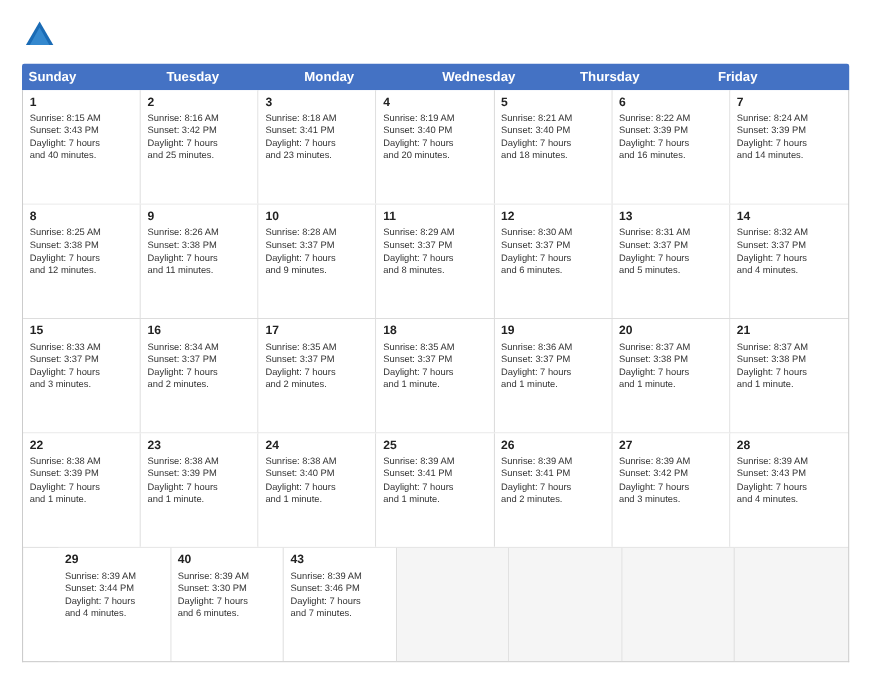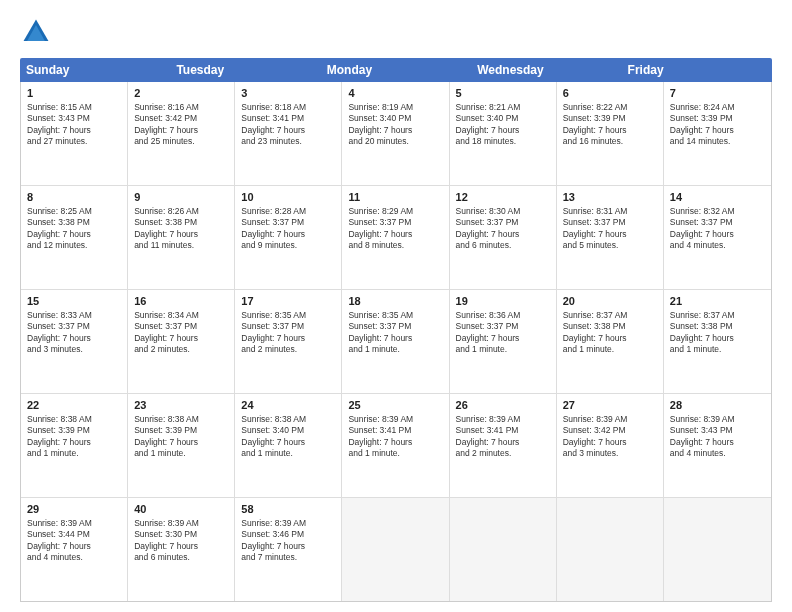--- a/index.html
+++ b/index.html
@@ -53,21 +53,21 @@
       font-size: 14px;
       color: #555;
     }
     .calendar {
       flex: 1;
       display: flex;
       flex-direction: column;
     }
     .cal-header {
       display: grid;
-      grid-template-columns: repeat(5, 1fr);
+      grid-template-columns: repeat(6, 1fr);
       background: #4472c4;
       border-radius: 2px 2px 0 0;
     }
     .cal-header-cell {
       color: #fff;
       font-weight: bold;
       font-size: 12px;
       padding: 5px 6px;
       text-align: left;
     }
@@ -79,20 +79,21 @@
       border-top: none;
     }
     .cal-row {
       display: grid;
       grid-template-columns: repeat(7, 1fr);
       flex: 1;
       border-bottom: 1px solid #ddd;
     }
     .cal-row:last-child {
       border-bottom: none;
+      margin-left: 32px;
     }
     .cal-cell {
       padding: 4px 6px;
       border-right: 1px solid #ddd;
       font-size: 8.5px;
       color: #333;
       line-height: 1.35;
       background: #fff;
     }
     .cal-cell:last-child {
@@ -129,30 +130,31 @@
       <div class="subtitle"></div>
     </div>
   </div>
 
   <div class="calendar">
     <div class="cal-header" id="cal-header">
         <div class="cal-header-cell">Sunday</div>
         <div class="cal-header-cell">Tuesday</div>
         <div class="cal-header-cell">Monday</div>
         <div class="cal-header-cell">Wednesday</div>
+        <div class="cal-header-cell">Thursday</div>
         <div class="cal-header-cell">Friday</div>
       </div>
     <div class="cal-body" id="cal-body">
         <div class="cal-row">
           <div class="cal-cell">
             <span class="day-num">1</span>
             <span style="display: block;">Sunrise: 8:15 AM</span>
             <span style="display: block;">Sunset: 3:43 PM</span>
             <span style="display: block;">Daylight: 7 hours</span>
-            <span style="display: block;">and 27 minutes.</span>
+            <span style="display: block;">and 40 minutes.</span>
           </div>
           <div class="cal-cell">
             <span class="day-num">2</span>
             <span style="display: block;">Sunrise: 8:16 AM</span>
             <span style="display: block;">Sunset: 3:42 PM</span>
             <span style="display: block;">Daylight: 7 hours</span>
             <span style="display: block;">and 25 minutes.</span>
           </div>
           <div class="cal-cell">
             <span class="day-num">3</span>
@@ -352,21 +354,21 @@
             <span style="display: block;">and 4 minutes.</span>
           </div>
           <div class="cal-cell">
             <span class="day-num">40</span>
             <span style="display: block;">Sunrise: 8:39 AM</span>
             <span style="display: block;">Sunset: 3:30 PM</span>
             <span style="display: block;">Daylight: 7 hours</span>
             <span style="display: block;">and 6 minutes.</span>
           </div>
           <div class="cal-cell">
-            <span class="day-num">58</span>
+            <span class="day-num">43</span>
             <span style="display: block;">Sunrise: 8:39 AM</span>
             <span style="display: block;">Sunset: 3:46 PM</span>
             <span style="display: block;">Daylight: 7 hours</span>
             <span style="display: block;">and 7 minutes.</span>
           </div>
           <div class="cal-cell empty"></div>
           <div class="cal-cell empty"></div>
           <div class="cal-cell empty"></div>
           <div class="cal-cell empty"></div>
         </div>

